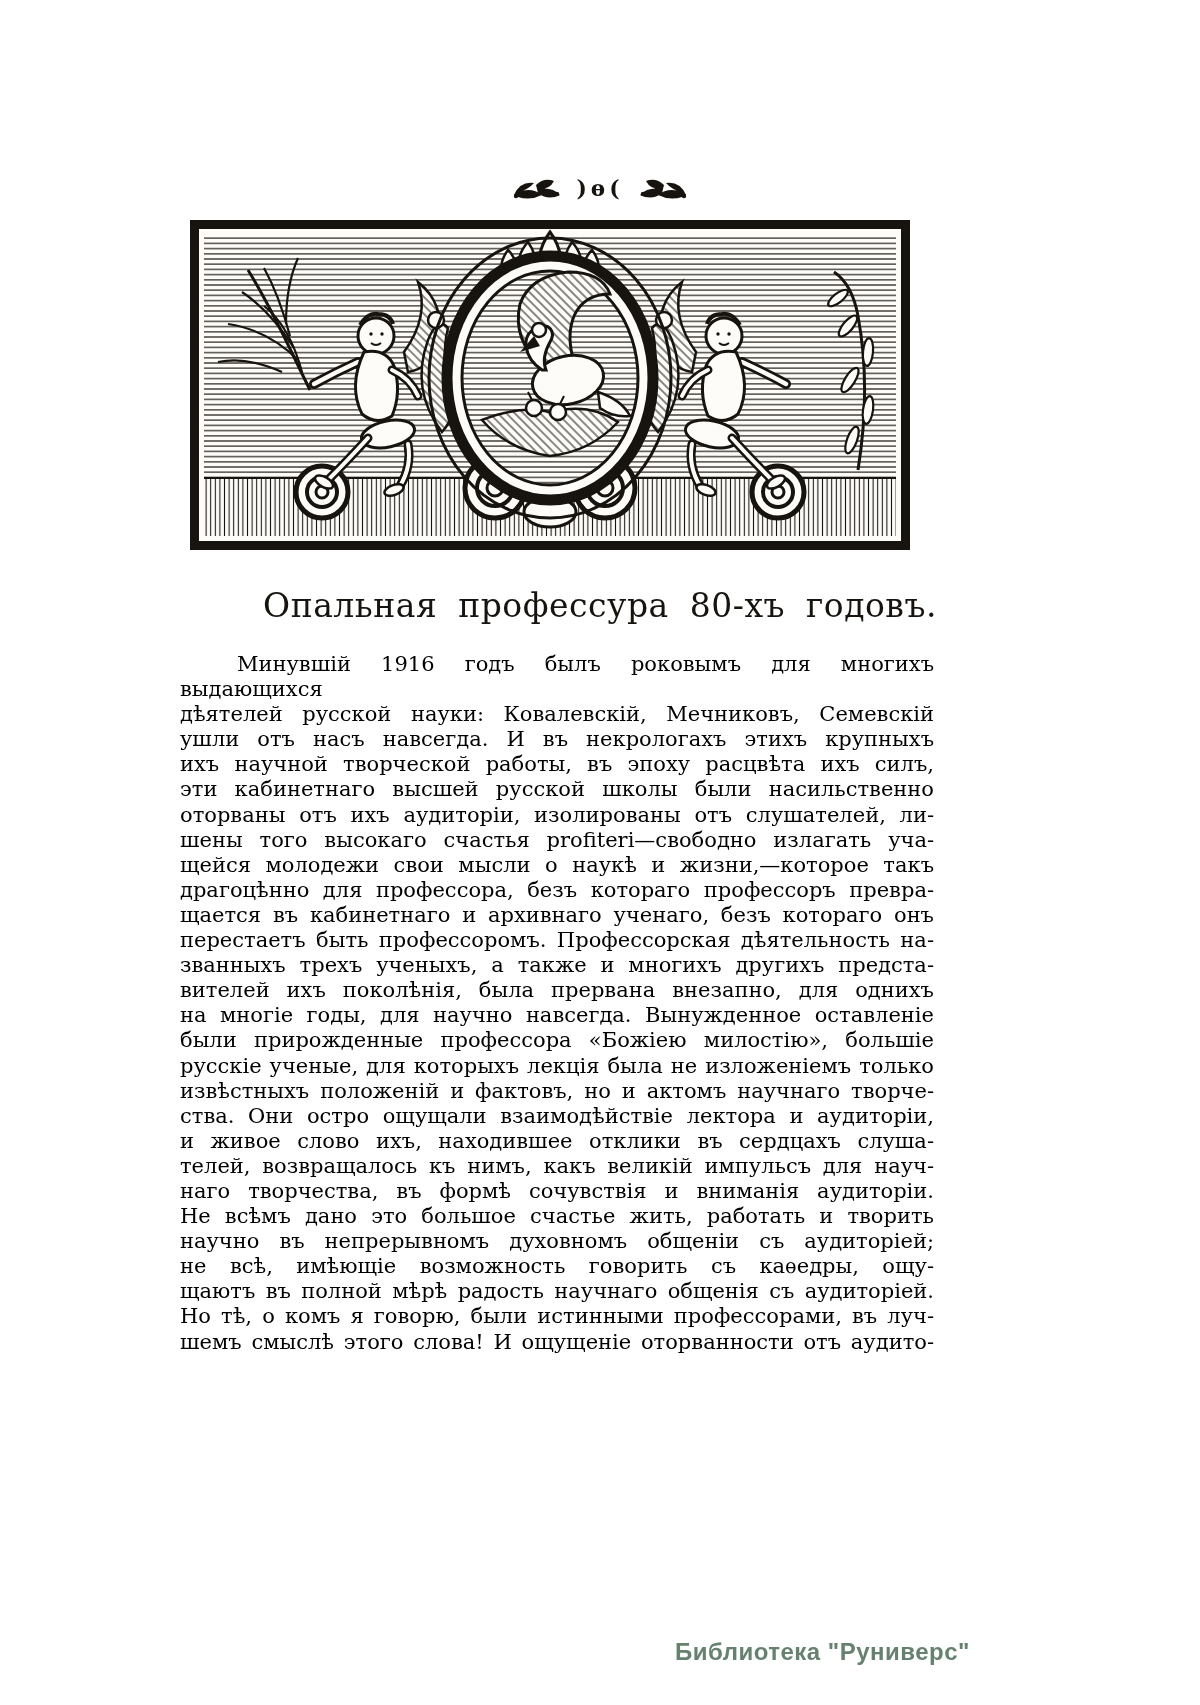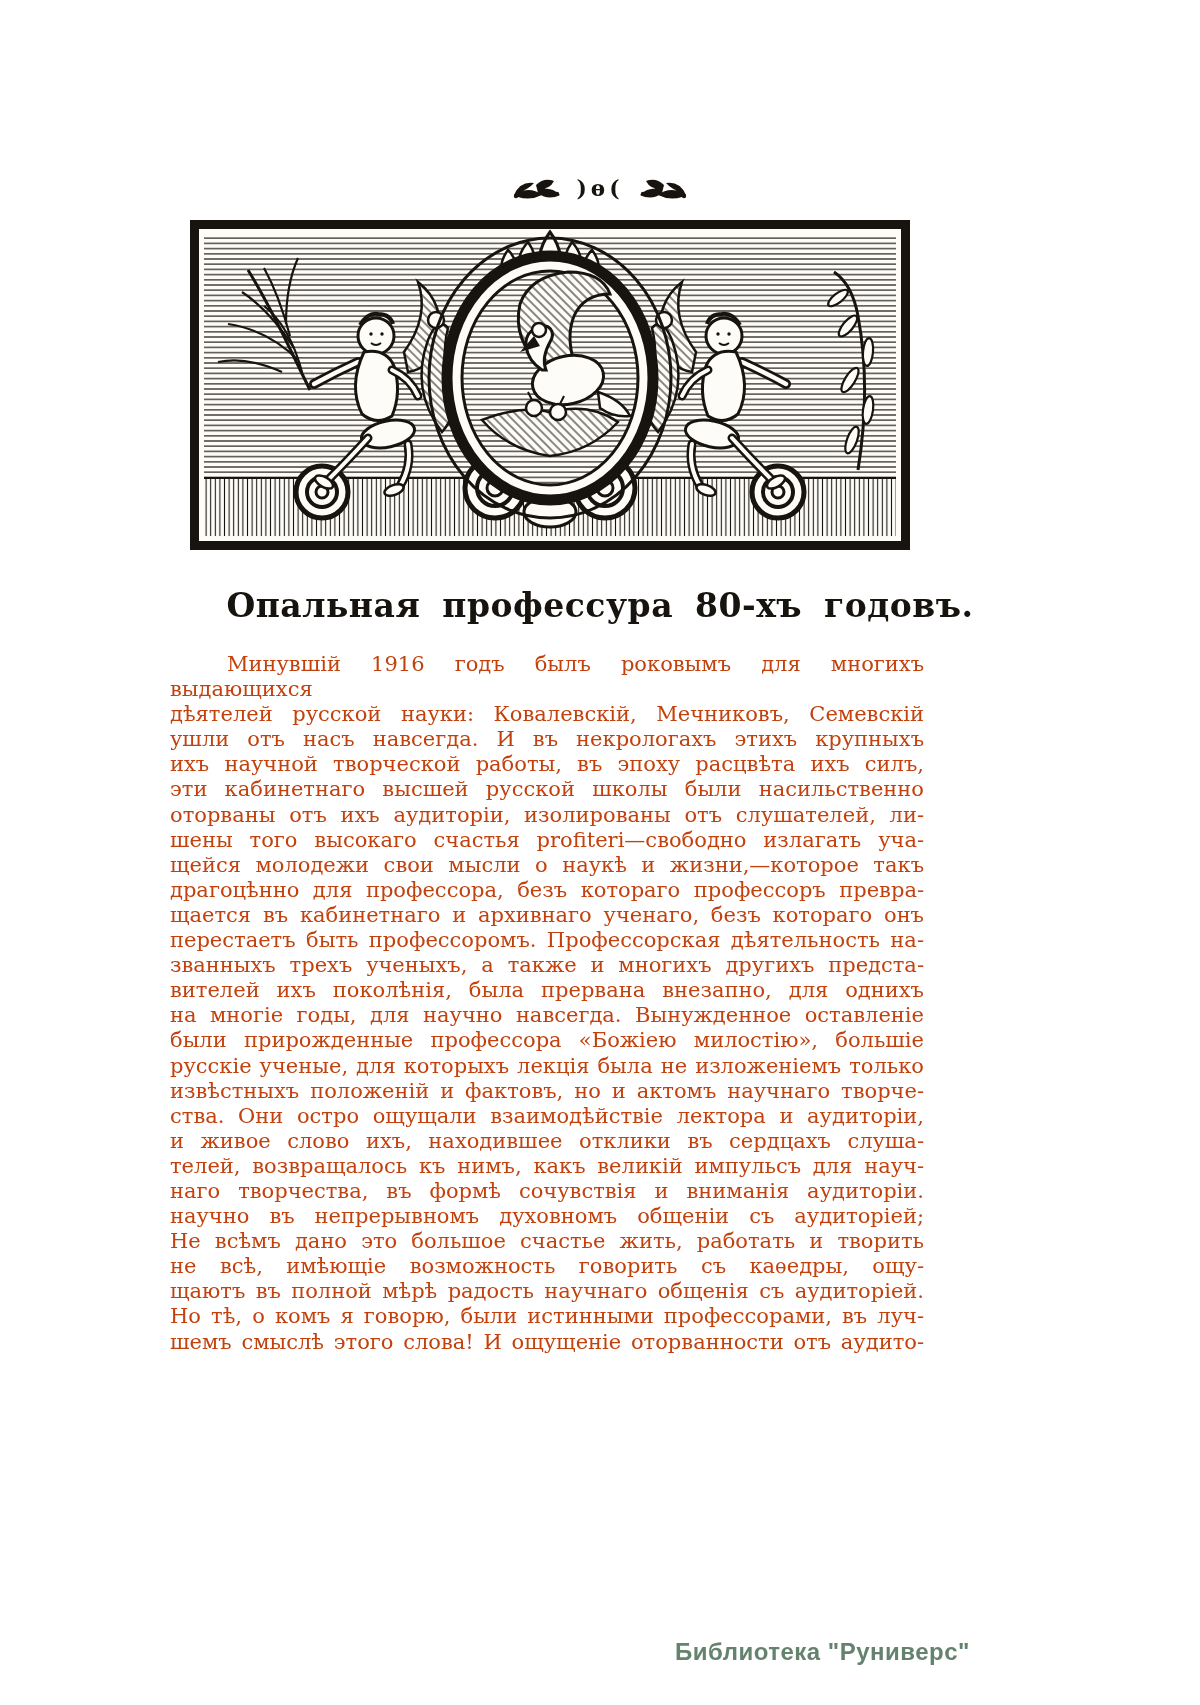--- a/index.html
+++ b/index.html
@@ -34,33 +34,33 @@
     position: absolute;
     top: 220px; left: 190px;
     width: 720px; height: 330px;
   }
   .title {
     position: absolute;
     top: 586px; left: 0;
     width: 100%;
     text-align: center;
     font-size: 33px;
-    font-weight: bold;
+    font-weight: normal;
     word-spacing: 10px;
     letter-spacing: 0.5px;
     color: #17130e;
     margin: 0;
   }
   .body-text {
     position: absolute;
-    top: 652px; left: 170px;
+    top: 652px; left: 180px;
     width: 754px;
     font-size: 21px;
     line-height: 25.1px;
-    color: #c2410c;
+    color: #000000;
   }
   .body-text .bodyline {
     text-align: justify;
     text-align-last: justify;
     white-space: nowrap0; 
   }
   .body-text .bodyline:first-child { text-indent: 57px; }
   .watermark {
     position: absolute;
     top: 1638px;
@@ -246,22 +246,22 @@
       <div class="bodyline">званныхъ трехъ ученыхъ, а также и многихъ другихъ предста-</div>
       <div class="bodyline">вителей ихъ поколѣнія, была прервана внезапно, для однихъ</div>
       <div class="bodyline">на многіе годы, для научно навсегда. Вынужденное оставленіе</div>
       <div class="bodyline">были прирожденные профессора «Божіею милостію», большіе</div>
       <div class="bodyline">русскіе ученые, для которыхъ лекція была не изложеніемъ только</div>
       <div class="bodyline">извѣстныхъ положеній и фактовъ, но и актомъ научнаго творче-</div>
       <div class="bodyline">ства. Они остро ощущали взаимодѣйствіе лектора и аудиторіи,</div>
       <div class="bodyline">и живое слово ихъ, находившее отклики въ сердцахъ слуша-</div>
       <div class="bodyline">телей, возвращалось къ нимъ, какъ великій импульсъ для науч-</div>
       <div class="bodyline">наго творчества, въ формѣ сочувствія и вниманія аудиторіи.</div>
+      <div class="bodyline">Не всѣмъ дано это большое счастье жить, работать и творить</div>
       <div class="bodyline">научно въ непрерывномъ духовномъ общеніи съ аудиторіей;</div>
-      <div class="bodyline">Не всѣмъ дано это большое счастье жить, работать и творить</div>
       <div class="bodyline">не всѣ, имѣющіе возможность говорить съ каѳедры, ощу-</div>
       <div class="bodyline">щаютъ въ полной мѣрѣ радость научнаго общенія съ аудиторіей.</div>
       <div class="bodyline">Но тѣ, о комъ я говорю, были истинными профессорами, въ луч-</div>
       <div class="bodyline">шемъ смыслѣ этого слова! И ощущеніе оторванности отъ аудито-</div>
     </div>
 
   <div class="watermark" style="color: rgb(101, 130, 111);">Библиотека "Руниверс"</div>
 
 </div>
 

